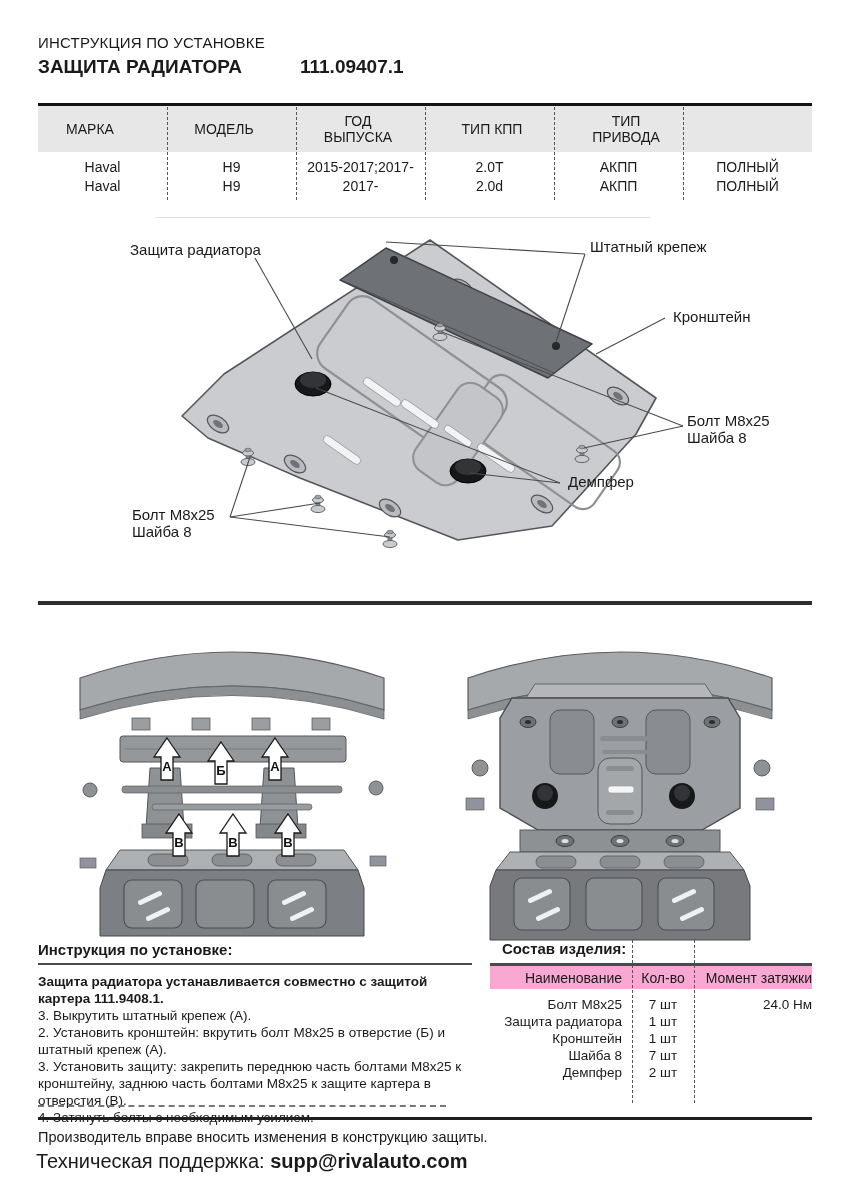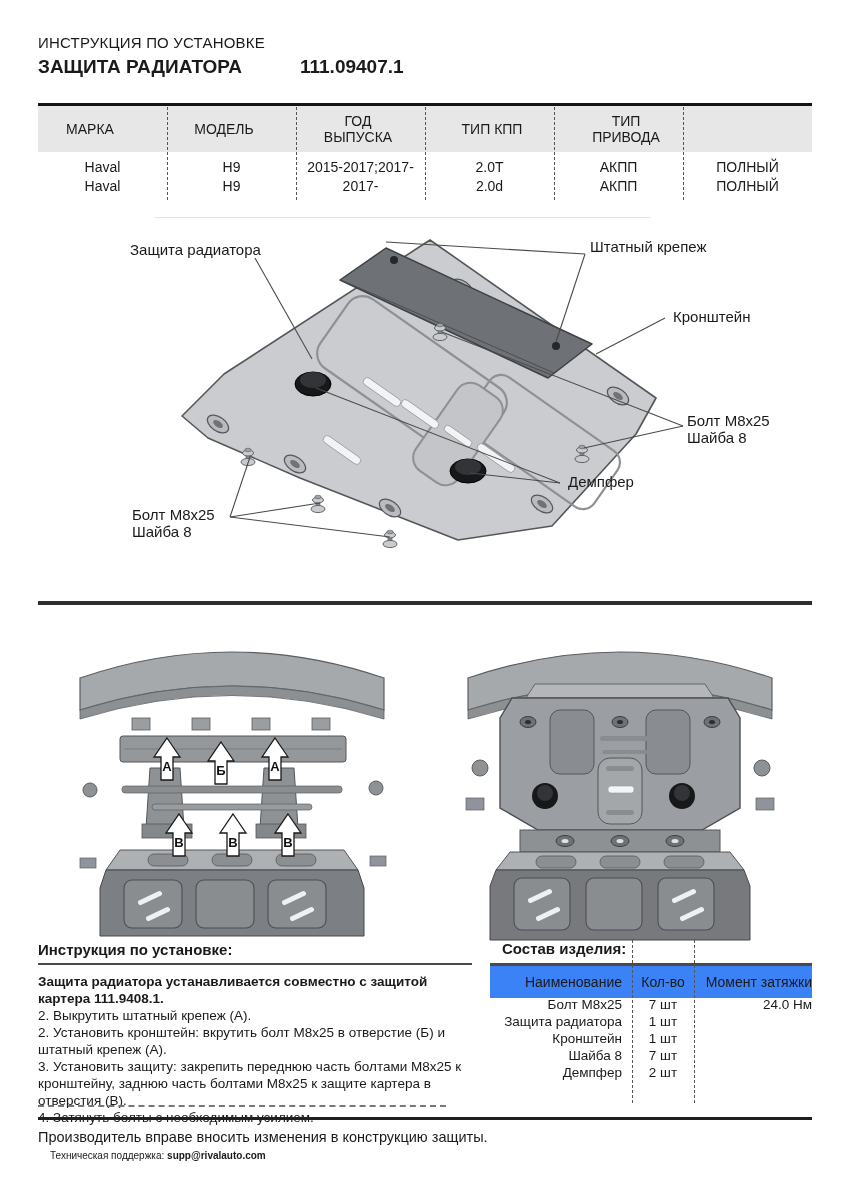--- a/index.html
+++ b/index.html
@@ -46,32 +46,32 @@
   .instr-h { font-size:15px; font-weight:bold; margin:0 0 5px 0; }
   .instr-rule { height:2px; background:#4a4a4a; margin:0 0 8px 0; }
   .instr-intro { font-size:13.5px; font-weight:bold; line-height:17px; }
   .instr-step { font-size:13.5px; line-height:17px; }
   .instr-dash { left:38px; top:1105px; width:408px; border-top:2px dashed #777; }
 
   
   .comp { left:490px; top:940px; width:322px; height:166px; }
   .comp-h { position:absolute; left:12px; top:0; font-size:15px; font-weight:bold;text-align:right; }
   .comp-topline { position:absolute; left:0; top:23px; width:322px; height:3px; background:#4a4a4a; }
-  .comp-head { position:absolute; left:0; top:26px; width:322px; height:32px; background:#3b82f6;
+  .comp-head { position:absolute; left:0; top:26px; width:322px; height:23px; background:#f9a8d4;
                display:grid; grid-template-columns:142px 62px 118px; align-items:center; font-size:14px; }
   .comp-body { position:absolute; left:0; top:56px; width:322px; }
   .comp-row { display:grid; grid-template-columns:142px 62px 118px; height:17px; align-items:center; font-size:13.5px; }
   .c-name { text-align:right; padding-right:10px; }
   .c-qty  { text-align:center; }
   .c-torque { text-align:right; padding-left:10px; }
   .comp-vd { position:absolute; top:0; height:163px; width:0; border-left:1px dashed #555; }
 
   
   .foot1 { left:38px; top:1129px; font-size:14.5px; }
-  .foot2 { left:50px; top:1150px; font-size:10px;text-align:right; }
+  .foot2 { left:36px; top:1150px; font-size:20px;text-align:right; }
   .foot2 b { font-weight:bold; }
 </style>
 </head>
 <body>
 
 <div class="page">
 
   <div class="abs hdr-line1">ИНСТРУКЦИЯ ПО УСТАНОВКЕ</div>
   <div class="abs hdr-line2">ЗАЩИТА РАДИАТОРА</div>
   <div class="abs hdr-part">111.09407.1</div>
@@ -343,21 +343,21 @@
         <rect x="-13" y="-2.5" width="26" height="5" rx="2.5" transform="translate(234,278) rotate(-25)"></rect>
         <rect x="-13" y="-2.5" width="26" height="5" rx="2.5" transform="translate(242,296) rotate(-25)"></rect>
       </g>
     </svg>
   </div>
 
   <div class="abs instr">
     <div class="instr-h">Инструкция по установке:</div>
     <div class="instr-rule"></div>
     <div class="instr-intro">Защита радиатора устанавливается совместно с защитой картера 111.9408.1.</div>
-    <div class="instr-step">2. Выкрутить штатный крепеж (А).</div>
+    <div class="instr-step">3. Выкрутить штатный крепеж (А).</div>
     <div class="instr-step">2. Установить кронштейн: вкрутить болт М8х25 в отверстие (Б) и штатный крепеж (А).</div>
     <div class="instr-step">3. Установить защиту: закрепить переднюю часть болтами М8х25 к кронштейну, заднюю часть болтами М8х25 к защите картера в отверстия (В).</div>
     <div class="instr-step">4. Затянуть болты с необходимым усилием.</div>
   </div>
   <div class="abs instr-dash"></div>
 
   <div class="abs comp">
     <div class="comp-h">Состав изделия:</div>
     <div class="comp-topline"></div>
     <div class="comp-head">

